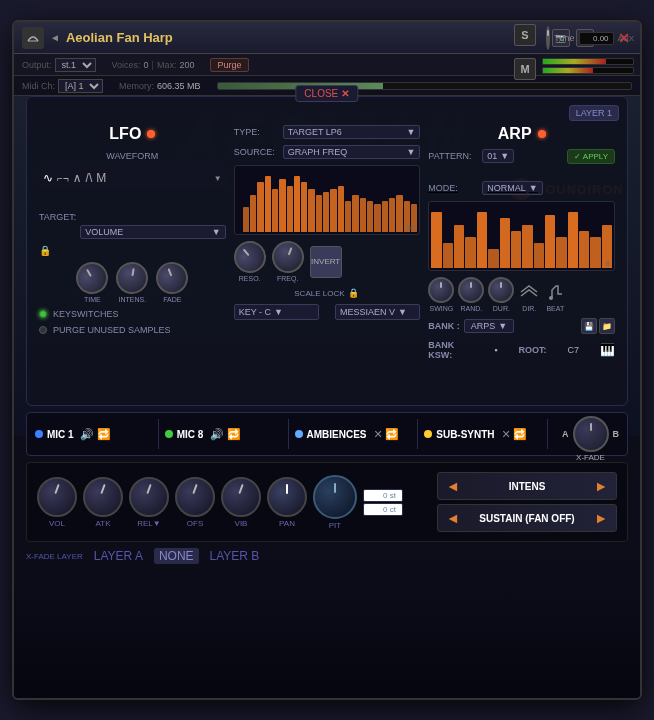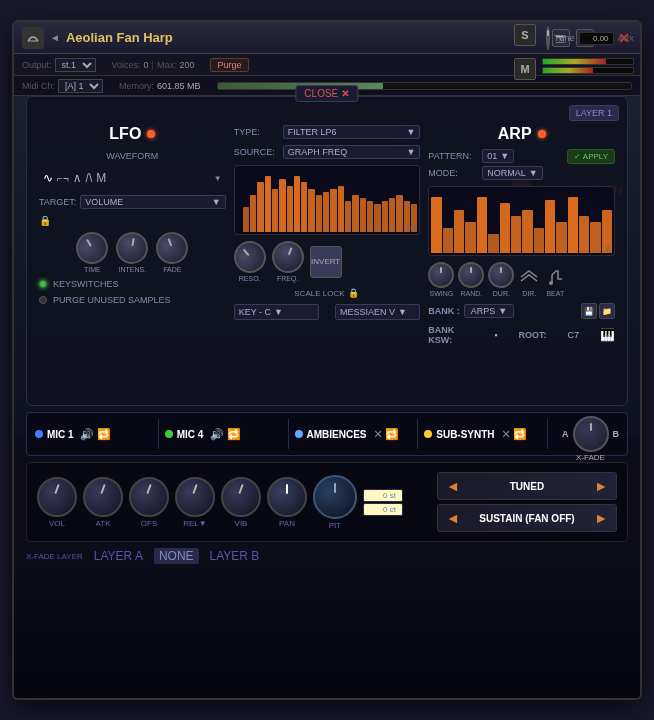--- a/index.html
+++ b/index.html
@@ -286,20 +286,21 @@
       background: #1a1a30;
       border: 1px solid #3a3a5a;
       border-radius: 2px;
       padding: 1px 4px;
       font-size: 9px;
       color: #aaaacc;
       flex: 1;
       display: flex;
       align-items: center;
       justify-content: space-between;
+      margin-top: 30px;
     }
 
     .keyswitches-row, .purge-row {
       display: flex;
       align-items: center;
       gap: 6px;
       font-size: 9px;
       color: #8888aa;
     }
     .led {
@@ -669,21 +670,21 @@
       transform: translateX(-50%);
       width: 2px; height: 10px;
       background: #8aaacc; border-radius: 1px;
     }
     .pit-display {
       display: flex;
       flex-direction: column;
       gap: 1px;
     }
     .pit-val {
-      background: #fef9c3;
+      background: #ffffff;
       border: 1px solid #2a2a4a;
       border-radius: 2px;
       padding: 1px 6px;
       font-size: 8px;
       color: #6688aa;
       text-align: right;
       min-width: 40px;
     }
 
     
@@ -947,21 +948,21 @@
   <div class="info-bar2">
     <div class="m-btn">M</div>
     <div class="info-item">
       <span class="info-label">Midi Ch:</span>
       <select style="background:#1a1a2e;border:1px solid #444;color:#aaa;font-size:9px;padding:0 2px;">
         <option>[A] 1</option>
       </select>
     </div>
     <div class="info-item">
       <span class="info-label">Memory:</span>
-      <span class="info-value">601.85 MB</span>
+      <span class="info-value">606.35 MB</span>
     </div>
 
     <div style="flex:1;height:8px;background:#111;border:1px solid #333;border-radius:2px;overflow:hidden;">
       <div style="width:40%;height:100%;background:linear-gradient(90deg,#3a5a3a,#5a8a5a);"></div>
     </div>
   </div>
 
   <div class="bg-area">
     <div class="bg-text">AEOLIAN</div>
 
@@ -1030,21 +1031,21 @@
           <div class="led"></div>
           <span>PURGE UNUSED SAMPLES</span>
         </div>
       </div>
 
       <div class="col">
 
         <div class="filter-row">
           <span class="filter-label">TYPE:</span>
           <div class="filter-value">
-            <span>FILTER LP6</span>
+            <span>TARGET LP6</span>
             <span>▼</span>
           </div>
         </div>
         <div class="filter-row">
           <span class="filter-label">SOURCE:</span>
           <div class="filter-value">
             <span>GRAPH FREQ</span>
             <span>▼</span>
           </div>
         </div>
@@ -1118,21 +1119,21 @@
 
         <div style="display:flex;gap:6px;align-items:flex-start;">
           <div style="flex:1;">
             <div class="arp-row">
               <span class="arp-label">PATTERN:</span>
               <div class="arp-value">
                 <span>01</span>
                 <span>▼</span>
               </div>
             </div>
-            <div class="arp-row" style="margin-top:3px;">
+            <div class="arp-row" style="margin-top:18px;text-decoration:underline;">
               <span class="arp-label">MODE:</span>
               <div class="arp-value">
                 <span>NORMAL</span>
                 <span>▼</span>
               </div>
             </div>
           </div>
           <div class="apply-btn">
             <span class="checkmark">✓</span>
             <span>APPLY</span>
@@ -1224,21 +1225,21 @@
       <div class="mic-icons">
         <span class="mic-icon">🔊</span>
         <span class="mic-icon">🔁</span>
       </div>
     </div>
 
     <div class="mic-separator"></div>
 
     <div class="mic-section">
       <div class="mic-dot" style="background:#40cc40;"></div>
-      <span class="mic-name">MIC 4</span>
+      <span class="mic-name">MIC 8</span>
       <div class="mic-icons">
         <span class="mic-icon">🔊</span>
         <span class="mic-icon">🔁</span>
       </div>
     </div>
 
     <div class="mic-separator"></div>
 
     <div class="mic-section">
       <div class="mic-dot" style="background:#60aaff;"></div>
@@ -1276,25 +1277,25 @@
     <div class="vol-knob-group">
       <div class="vol-knob"></div>
       <span class="vol-label">VOL</span>
     </div>
     <div class="vol-knob-group">
       <div class="vol-knob" style="background:radial-gradient(circle at 35% 35%, #3a3a5a, #111122);"></div>
       <span class="vol-label">ATK</span>
     </div>
     <div class="vol-knob-group">
       <div class="vol-knob" style="background:radial-gradient(circle at 35% 35%, #3a3a5a, #111122);"></div>
-      <span class="vol-label">OFS</span>
+      <span class="vol-label">REL▼</span>
     </div>
     <div class="vol-knob-group">
       <div class="vol-knob" style="background:radial-gradient(circle at 35% 35%, #3a3a5a, #111122);"></div>
-      <span class="vol-label">REL▼</span>
+      <span class="vol-label">OFS</span>
     </div>
     <div class="vol-knob-group">
       <div class="vol-knob" style="background:radial-gradient(circle at 35% 35%, #3a3a5a, #111122);"></div>
       <span class="vol-label">VIB</span>
     </div>
     <div class="vol-knob-group">
       <div class="pan-knob"></div>
       <span class="vol-label">PAN</span>
     </div>
     <div class="pit-knob-group">
@@ -1304,21 +1305,21 @@
     <div class="pit-display">
       <div class="pit-val">0 st</div>
       <div class="pit-val">0 ct</div>
     </div>
 
     <div style="flex:1;"></div>
 
     <div class="presets-area" style="position:relative;top:0;right:0;height:auto;width:180px;">
       <div class="preset-btn">
         <span class="preset-arrow-l">◄</span>
-        <span class="preset-name">TUNED</span>
+        <span class="preset-name">INTENS</span>
         <span class="preset-arrow-r">►</span>
       </div>
       <div class="preset-btn">
         <span class="preset-arrow-l">◄</span>
         <span class="preset-name">SUSTAIN (FAN OFF)</span>
         <span class="preset-arrow-r">►</span>
       </div>
     </div>
   </div>
 

